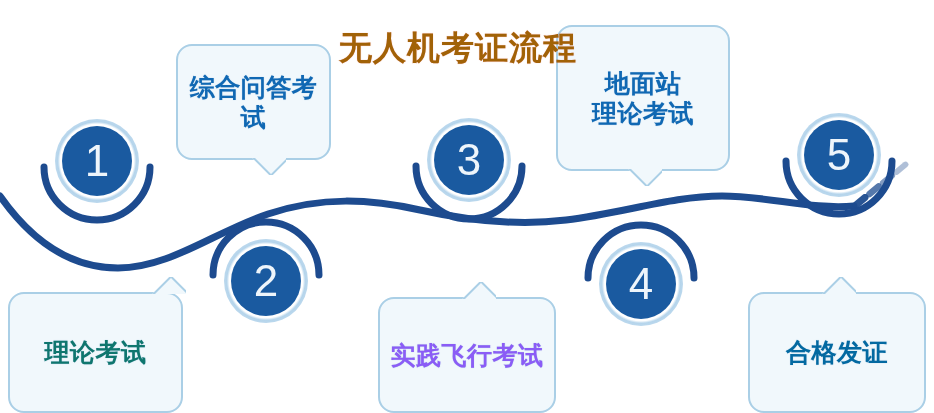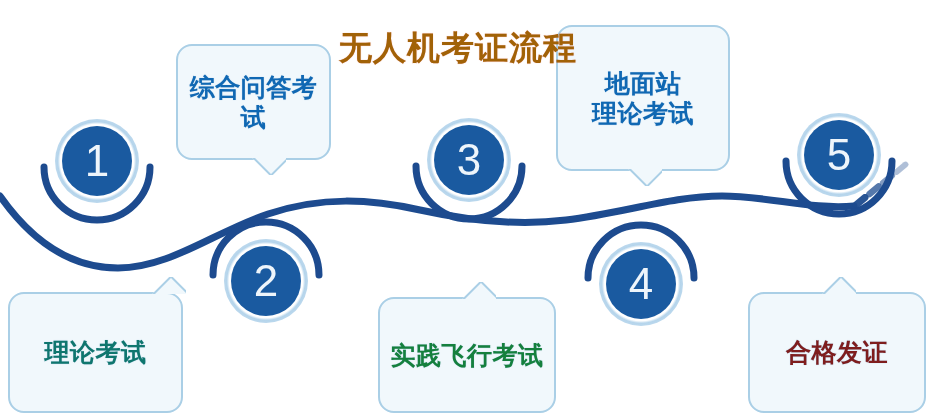--- a/index.html
+++ b/index.html
@@ -145,30 +145,30 @@
   <div id="callout-layer">
       <div class="callout" style="left: 8px; top: 292px; width: 175px; height: 121px; background: rgb(241, 248, 252); border-color: rgb(170, 207, 230);">
         <div class="callout-label" style="color: #0f766e; font-size: 25px;">理论考试</div>
         <div class="tail-up" style="left: 142px;"></div>
       </div>
       <div class="callout" style="left: 176px; top: 44px; width: 155px; height: 116px; background: rgb(241, 248, 252); border-color: rgb(170, 207, 230);">
         <div class="callout-label" style="color: rgb(16, 104, 179); font-size: 25px;">综合问答考试</div>
         <div class="tail-down" style="left: 74px;"></div>
       </div>
       <div class="callout" style="left: 378px; top: 297px; width: 178px; height: 116px; background: rgb(241, 248, 252); border-color: rgb(170, 207, 230);">
-        <div class="callout-label" style="color: #15803d; font-size: 25px; text-align: center;">实践飞行考试</div>
+        <div class="callout-label" style="color: #8b5cf6; font-size: 25px; text-align: center;">实践飞行考试</div>
         <div class="tail-up" style="left: 82px;"></div>
       </div>
       <div class="callout" style="left: 556px; top: 25px; width: 174px; height: 146px; background: rgb(241, 248, 252); border-color: rgb(170, 207, 230);">
         <div class="callout-label" style="color: rgb(16, 104, 179); font-size: 25px;">地面站
 理论考试</div>
         <div class="tail-down" style="left: 70px;"></div>
       </div>
       <div class="callout" style="left: 748px; top: 292px; width: 178px; height: 121px; background: rgb(241, 248, 252); border-color: rgb(170, 207, 230);">
-        <div class="callout-label" style="color: #7f1d1d; font-size: 25px;">合格发证</div>
+        <div class="callout-label" style="color: #0369a1; font-size: 25px;">合格发证</div>
         <div class="tail-up" style="left: 72px;"></div>
       </div>
     </div>
 
   <div id="step-layer">
       <div class="step" style="left: 55px; top: 119px;">
         <div class="halo"></div>
         <div class="disc" style="background: rgb(26, 90, 160);">
           <span class="num" style="color: rgb(238, 245, 251);">1</span>
         </div>

